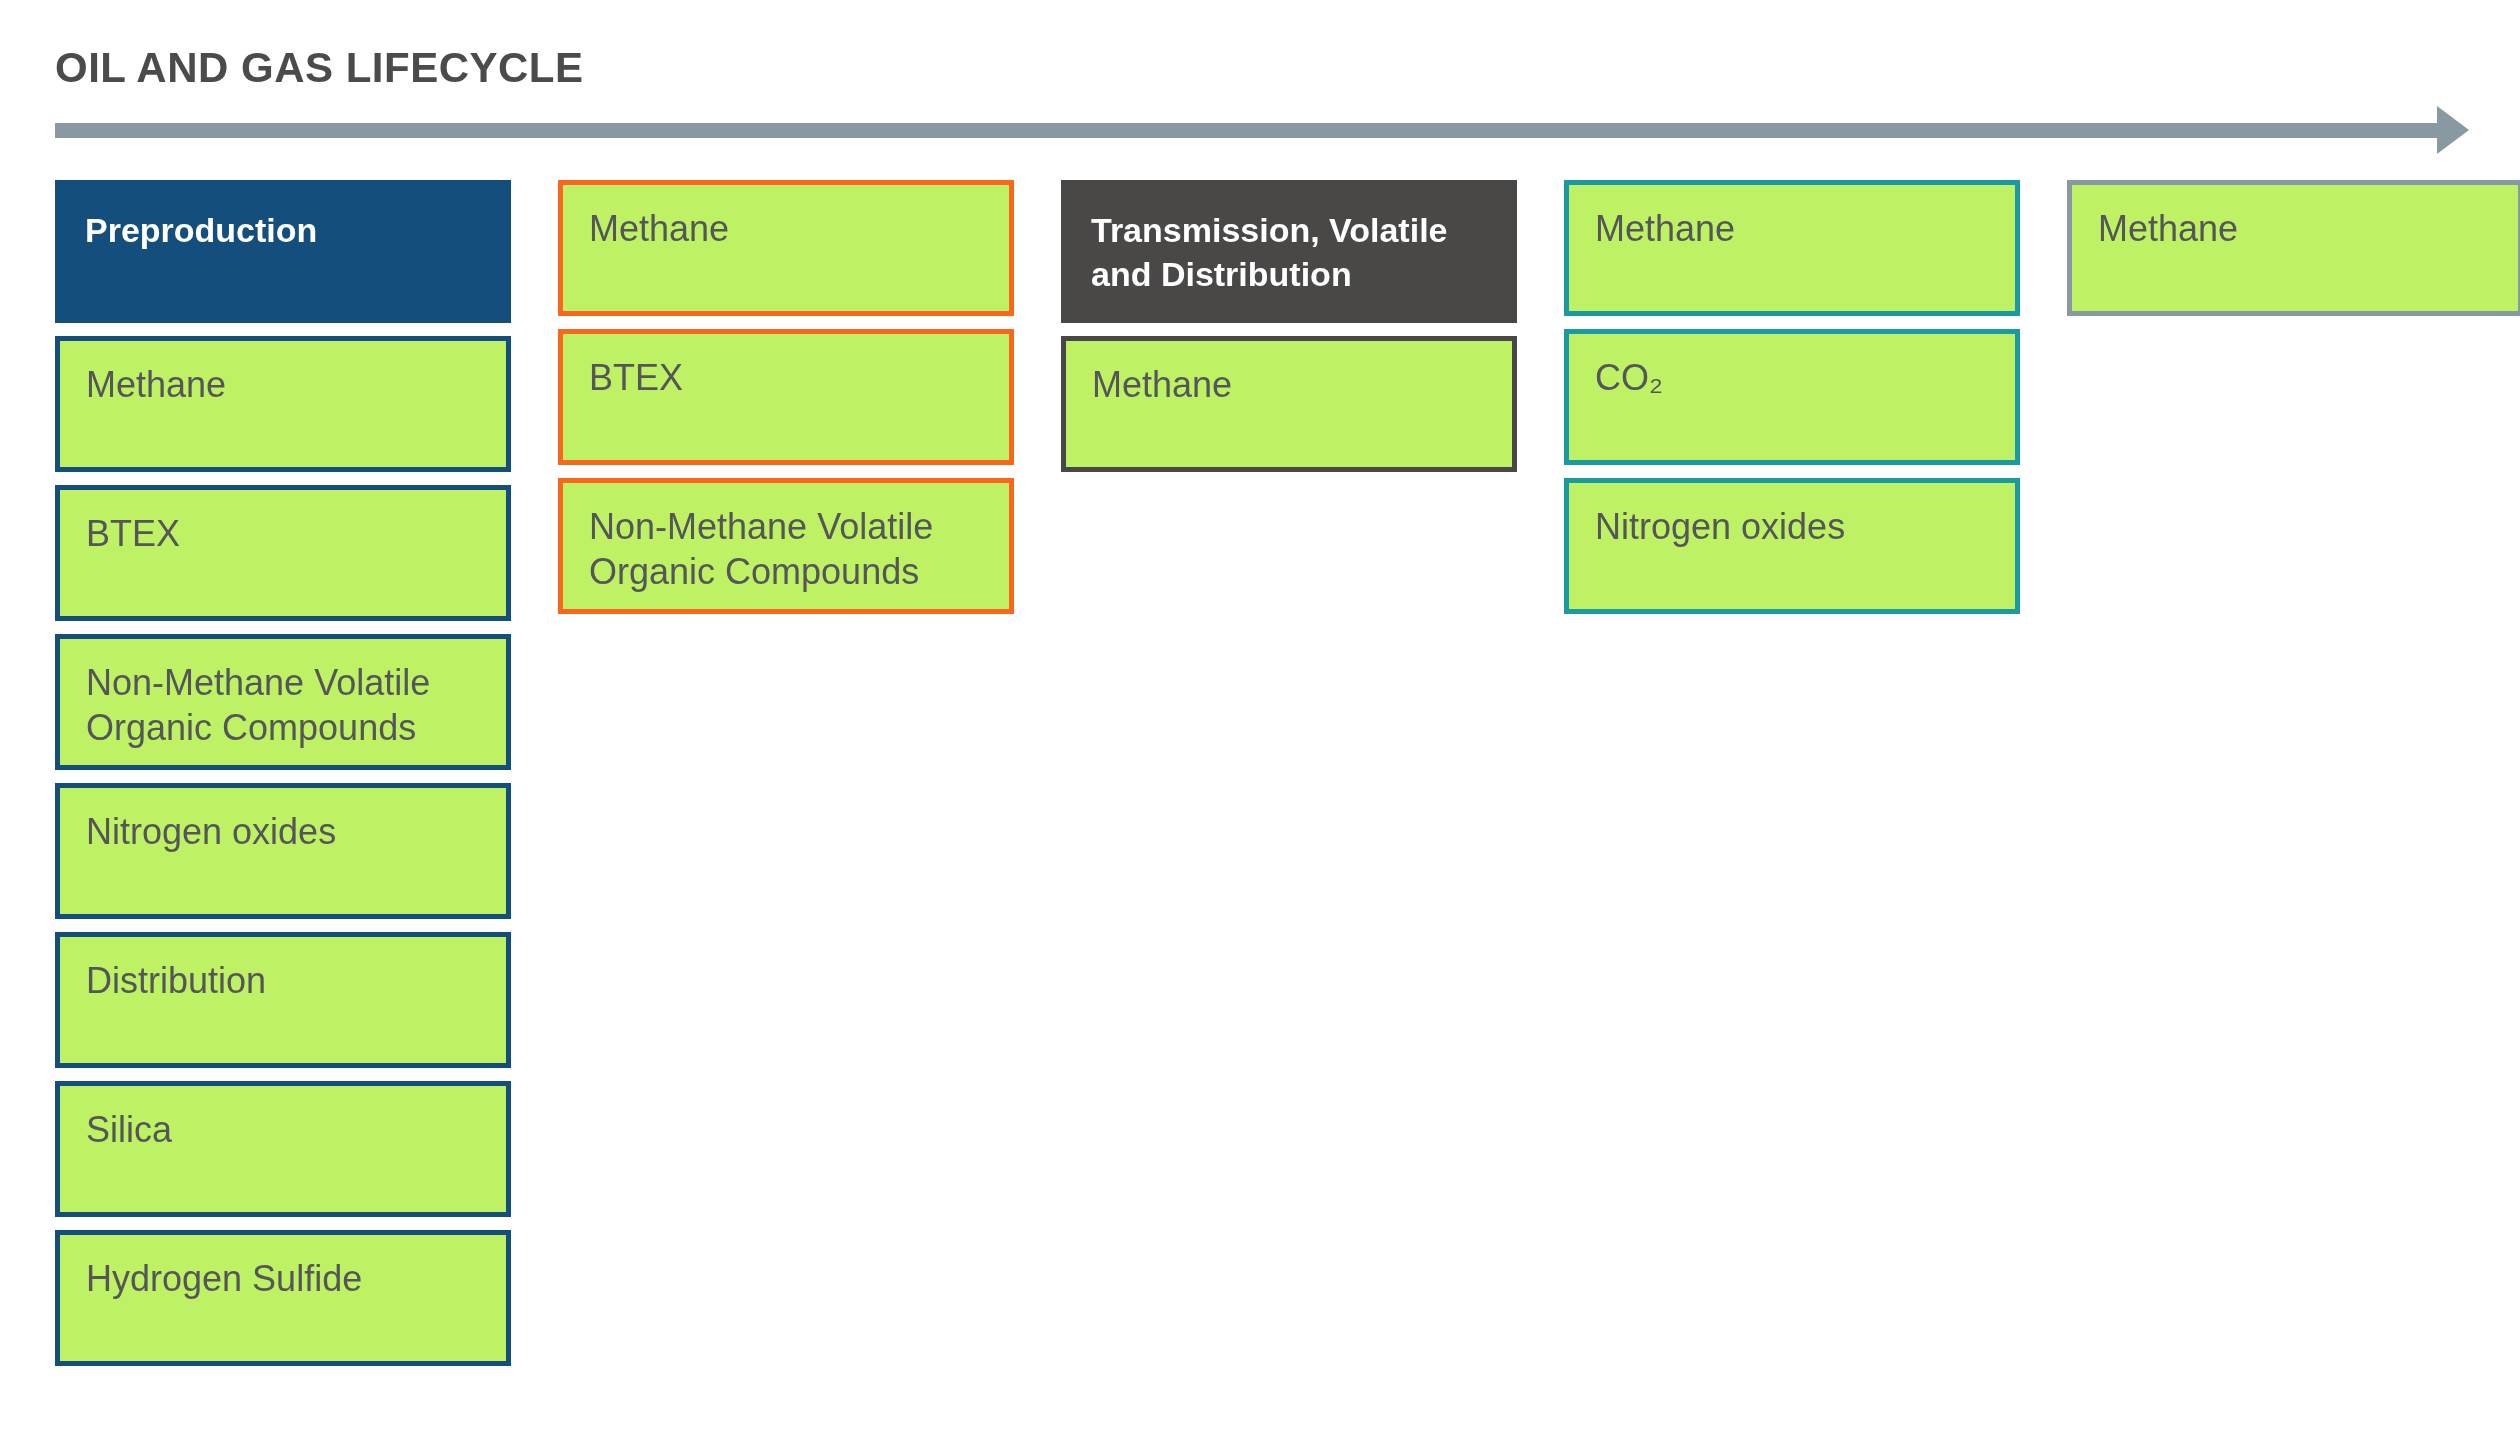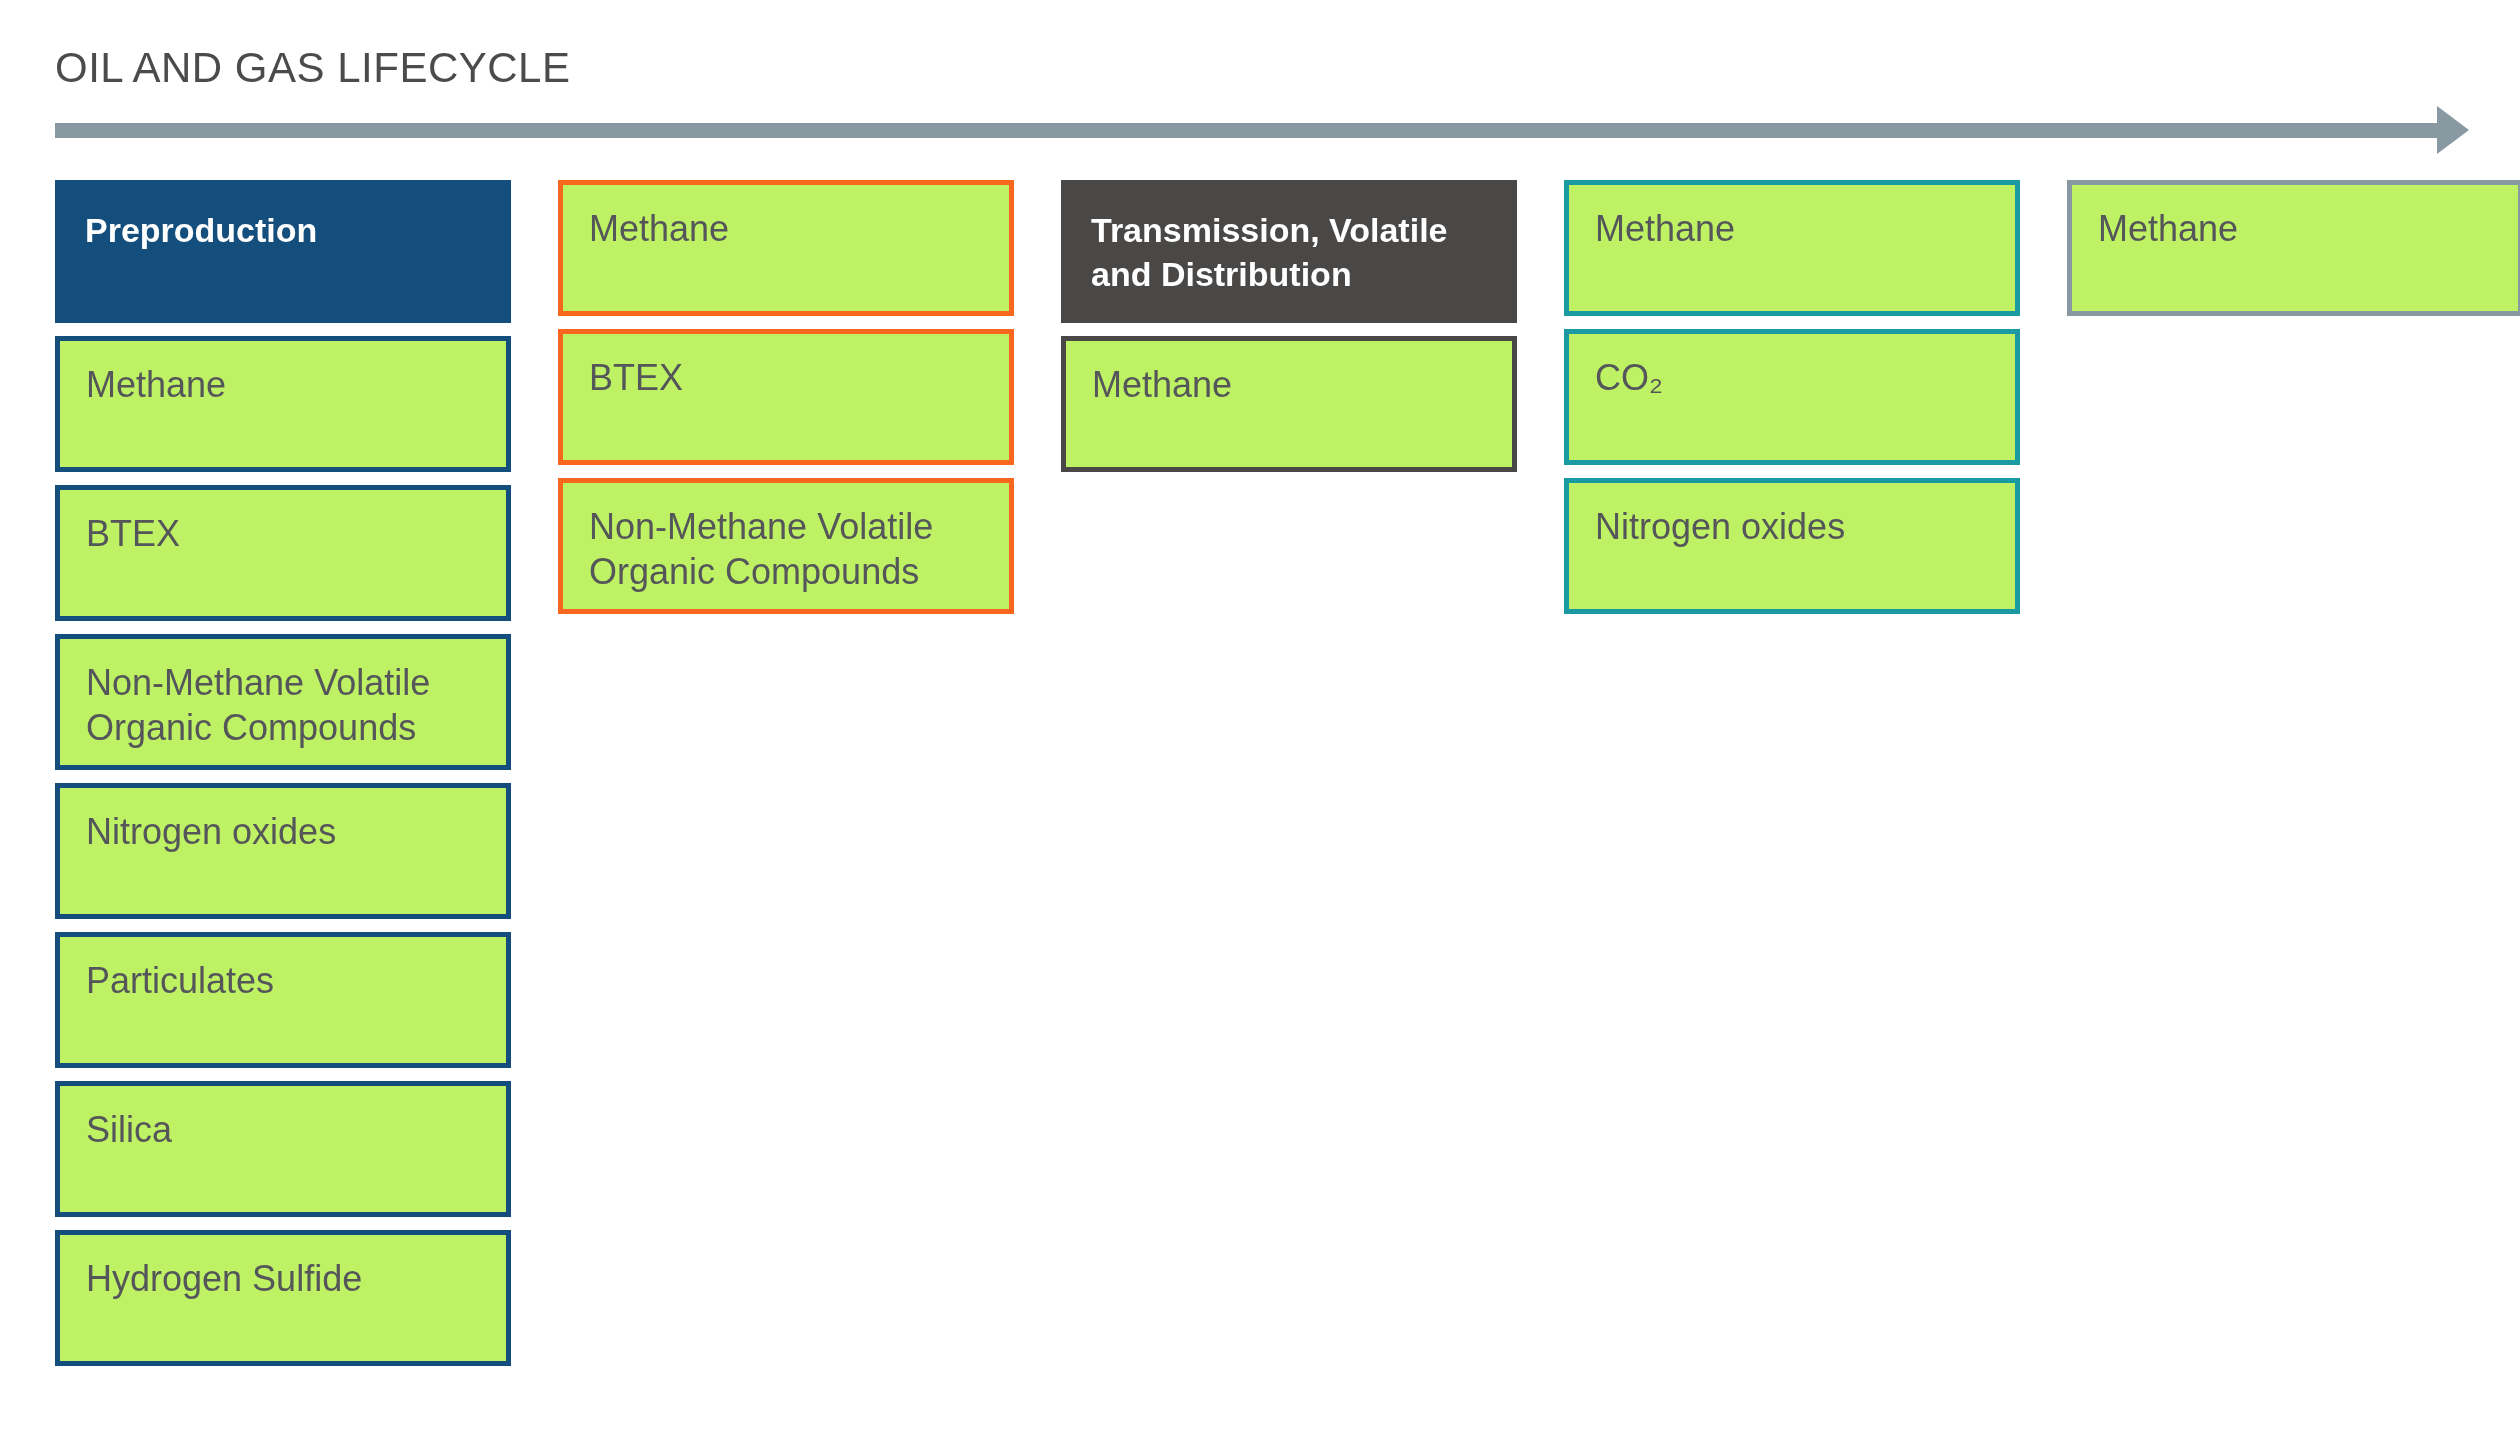--- a/index.html
+++ b/index.html
@@ -10,21 +10,21 @@
     background: #ffffff;
     font-family: "Liberation Sans", "DejaVu Sans", sans-serif;
     overflow: hidden;
   }
   .title {
     position: absolute;
     left: 55px;
     top: 44px;
     margin: 0;
     font-size: 42px;
-    font-weight: normal;
+    font-weight: bold;
     letter-spacing: 0.5px;
     color: #4a4b4d;
   }
   .arrow {
     position: absolute;
     left: 55px;
     top: 106px;
     width: 2414px;
     height: 48px;
     display: flex;
@@ -97,21 +97,21 @@
       <div class="item">
         <span>BTEX</span>
       </div>
       <div class="item">
         <span>Non-Methane Volatile Organic Compounds</span>
       </div>
       <div class="item">
         <span>Nitrogen oxides</span>
       </div>
       <div class="item">
-        <span>Particulates</span>
+        <span>Distribution</span>
       </div>
       <div class="item">
         <span>Silica</span>
       </div>
       <div class="item">
         <span>Hydrogen Sulfide</span>
       </div>
     </section>
 
     <section class="column" style="--accent: #f8671d;">

